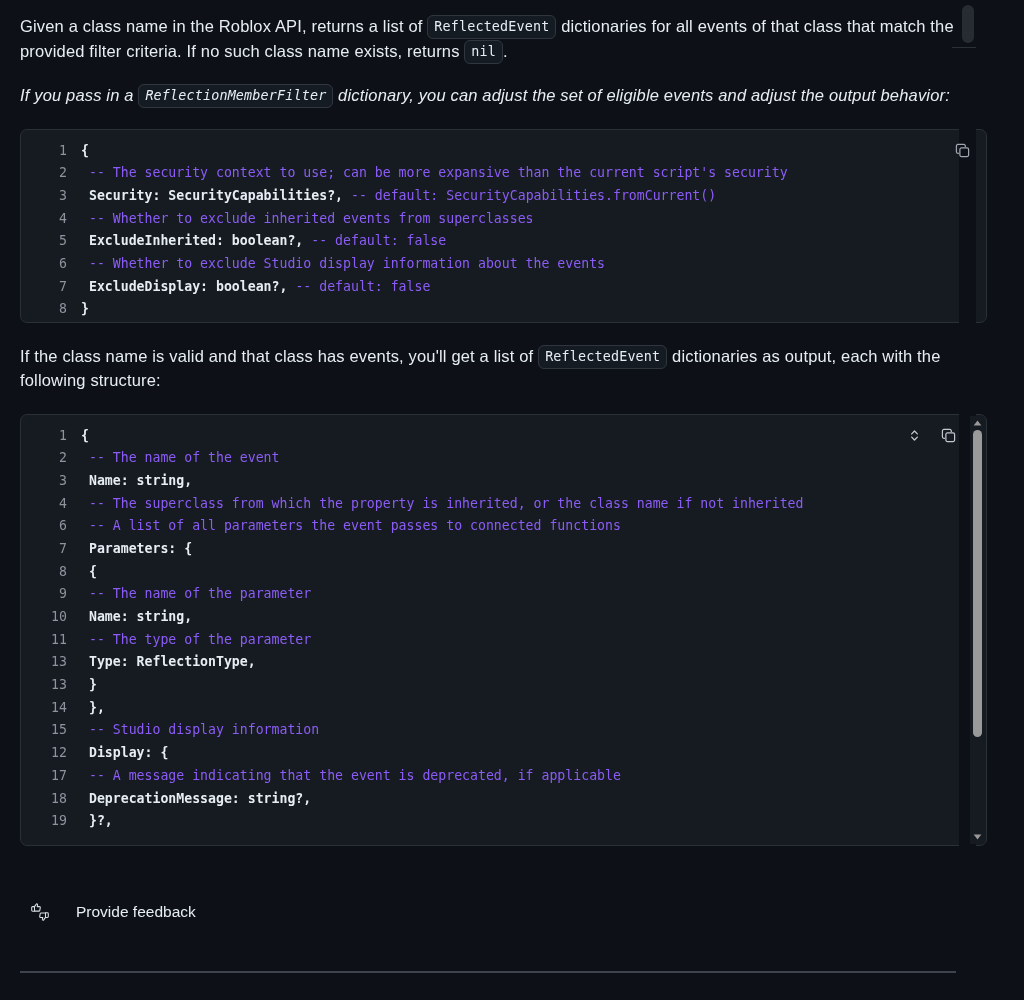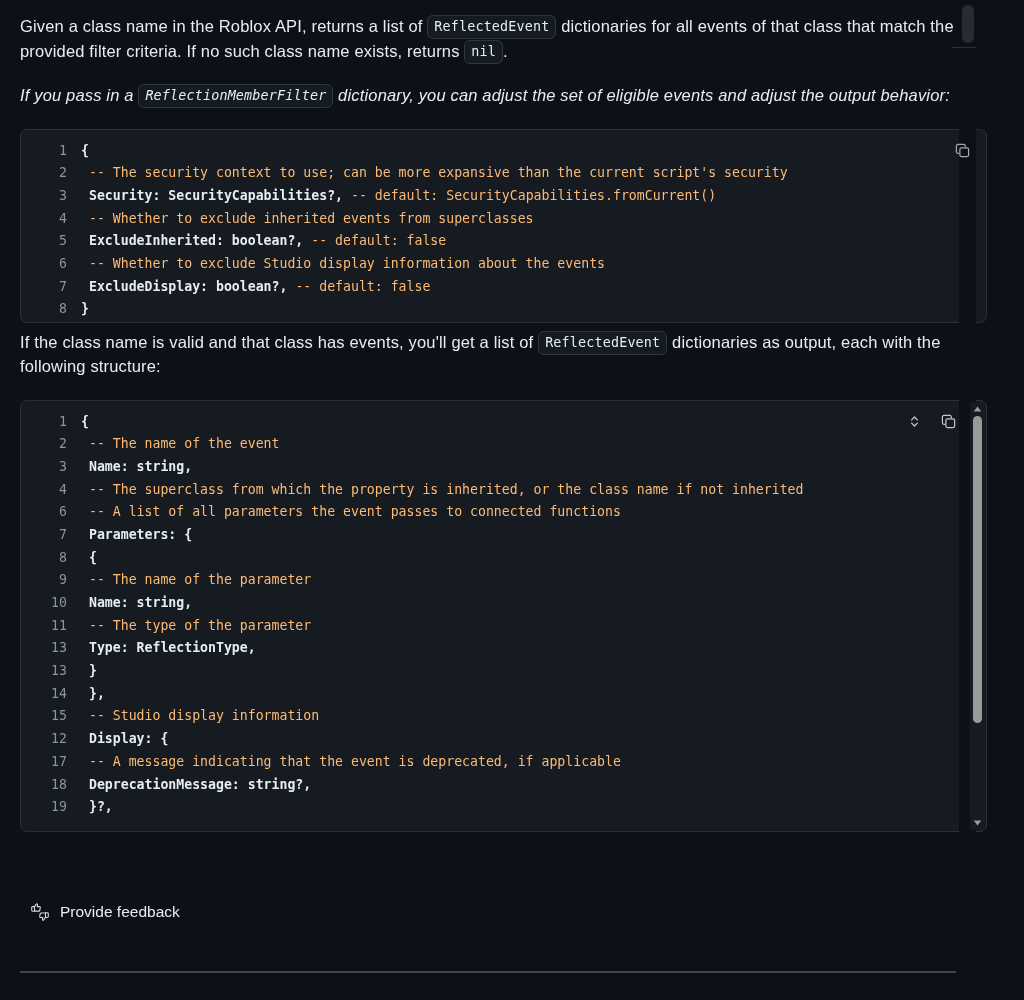--- a/index.html
+++ b/index.html
@@ -78,21 +78,21 @@
   .cline { display: block; height: 22.7px; }
   .lnum {
     display: inline-block;
     width: 60px;
     text-align: right;
     padding-right: 14px;
     color: #8d949e;
     user-select: none;
   }
   .ctext { color: #e6edf3; }
-  .cmt { color: #fdba74; font-weight: normal; margin-top: 8px; }
+  .cmt { color: #8b5cf6; font-weight: normal; margin-top: 8px; }
   .pl  { color: #e6edf3; font-weight: bold; }
 
   
   .cb-tools {
     position: absolute;
     top: 9px; right: 0;
     display: flex;
     align-items: center;
     gap: 10px;
     z-index: 5;
@@ -129,21 +129,21 @@
     border-radius: 5px;
   }
 
   
   .feedback {
     position: absolute;
     left: 30px;
     top: 903px;
     display: flex;
     align-items: center;
-    gap: 10px;
+    gap: 26px;
     cursor: pointer;
   }
   .feedback .fb-label {
     font-size: 15.5px;
     color: #e6edf3;
   }
 
   
   .divider {
     position: absolute;
@@ -205,21 +205,21 @@
             <span class="cline"><span class="lnum">3</span><span class="ctext"><span class="pl">    Security: SecurityCapabilities?,</span><span class="cmt"> -- default: SecurityCapabilities.fromCurrent()</span></span></span>
             <span class="cline"><span class="lnum">4</span><span class="ctext"><span class="cmt">    -- Whether to exclude inherited events from superclasses</span></span></span>
             <span class="cline"><span class="lnum">5</span><span class="ctext"><span class="pl">    ExcludeInherited: boolean?,</span><span class="cmt"> -- default: false</span></span></span>
             <span class="cline"><span class="lnum">6</span><span class="ctext"><span class="cmt">    -- Whether to exclude Studio display information about the events</span></span></span>
             <span class="cline"><span class="lnum">7</span><span class="ctext"><span class="pl">    ExcludeDisplay: boolean?,</span><span class="cmt"> -- default: false</span></span></span>
             <span class="cline"><span class="lnum">8</span><span class="ctext"><span class="pl">}</span></span></span>
           </div>
       </div>
     </div>
 
-    <p class="para p3" style="margin-top:7px;">
+    <p class="para p3" style="margin-top:21px;">
       <span>If the class name is valid and that class has events, you'll get a list of </span><code class="chip">ReflectedEvent</code><span> dictionaries as output, each with the following structure:</span>
     </p>
 
     <div class="codeblock block2">
       <div class="cb-tools">
         <div class="tool-btn">
           <svg width="13" height="15" viewBox="0 0 12 16" fill="none">
             <path d="M3 6.3 6 3.2l3 3.1" stroke="#c2c8d0" stroke-width="1.4" stroke-linecap="round" stroke-linejoin="round"></path>
             <path d="M3 9.7 6 12.8l3-3.1" stroke="#c2c8d0" stroke-width="1.4" stroke-linecap="round" stroke-linejoin="round"></path>
           </svg>

